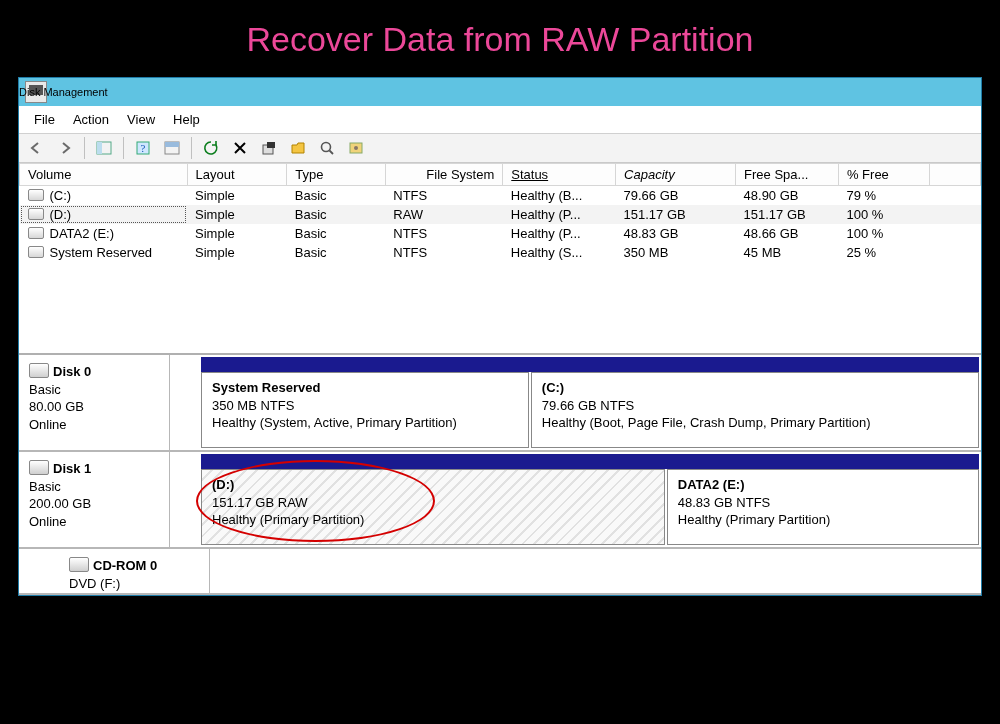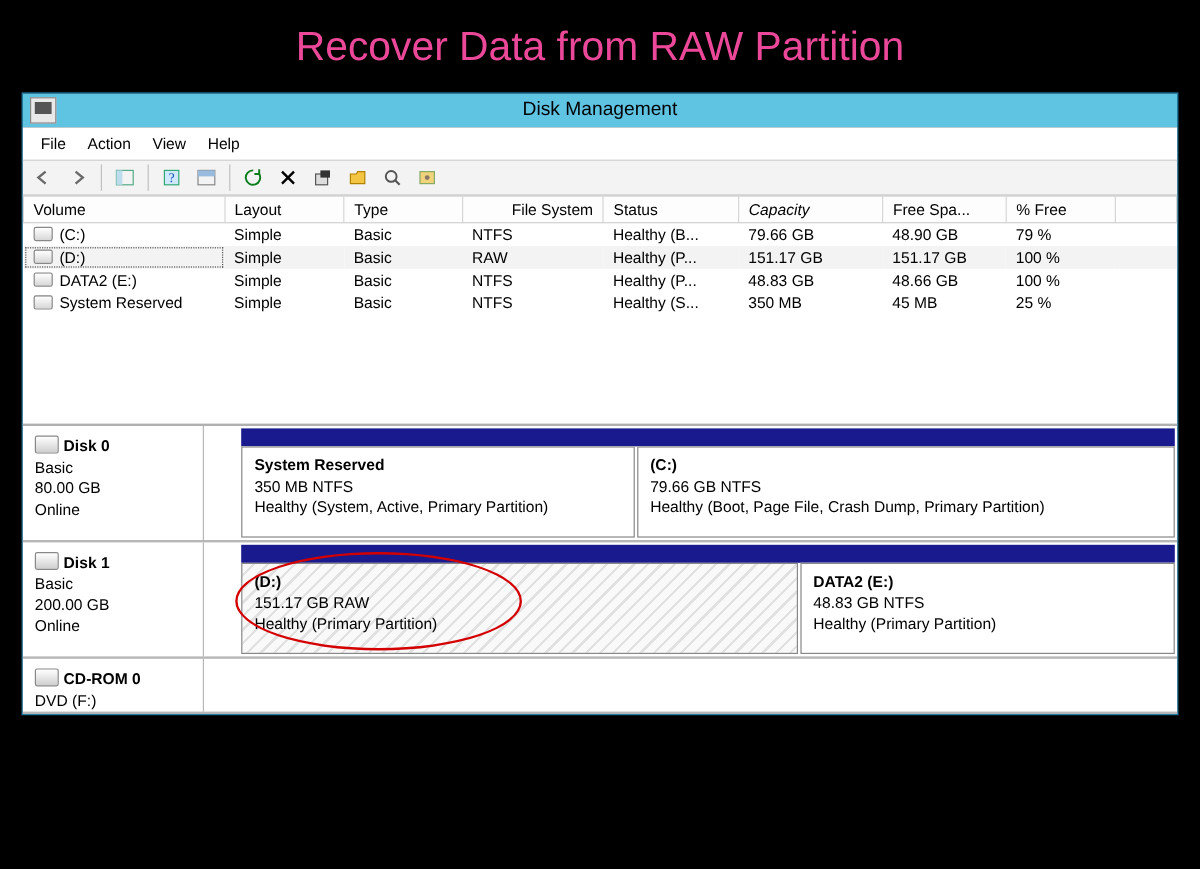--- a/index.html
+++ b/index.html
@@ -35,21 +35,21 @@
     width:20px;height:20px;
     margin:0 6px;
     background:#e9e9e9;
     border:1px solid #888;
     position:relative;
   }
   .titlebar .icon::after{
     content:"";position:absolute;inset:3px 3px 7px 3px;background:#555;
   }
   .titlebar .title{
-    position:absolute;left:0;right:0;text-align:center;font-size:16px;
+    position:absolute;left:0;right:0;text-align:left;font-size:11px;
   }
   .menubar{
     background:#fff;
     border-bottom:1px solid #d0d0d0;
     display:flex;
     padding:3px 6px;
   }
   .menubar span{padding:3px 9px;cursor:default;}
   .toolbar{
     background:#f3f3f3;
@@ -231,21 +231,21 @@
   </div>
 
   <div class="upper">
     <table class="volumes">
       <thead>
           <tr id="volhead">
             <th style="width: 155px; margin-left: 36px;">Volume</th>
             <th style="width: 90px;">Layout</th>
             <th style="width: 90px;">Type</th>
             <th style="width: 110px; text-align: right;">File System</th>
-            <th style="width: 100px;">Status</th>
+            <th style="width: 100px; text-decoration: underline;">Status</th>
             <th style="width: 110px; font-style: italic;">Capacity</th>
             <th style="width: 90px;">Free Spa...</th>
             <th style="width: 80px;">% Free</th>
             <th style="width: 40px;"></th>
           </tr>
         </thead>
       <tbody id="volbody">
           <tr>
             <td><span class="vol-icon"></span>(C:)</td>
             <td>Simple</td>
@@ -318,21 +318,21 @@
           <div>Online</div>
         </div>
         <div class="disk-body">
           <div class="blue-bar"></div>
           <div class="parts">
             <div class="part raw" style="flex-grow: 2.1;"><b>(D:)</b><br>151.17 GB RAW<br>Healthy (Primary Partition)<div class="circle" style="left: -6px; top: -10px; width: 235px; height: 78px;"></div></div>
             <div class="part" style="flex-grow: 1;"><b>DATA2  (E:)</b><br>48.83 GB NTFS<br>Healthy (Primary Partition)</div>
           </div>
         </div>
       </div>
-      <div class="disk-row" style="height: 44px;">
+      <div class="disk-row" style="height: 44px; padding-left: 40px;">
         <div class="disk-head">
           <div class="dname"><span class="dicon"></span><b>CD-ROM 0</b></div>
           <div>DVD (F:)</div>
         </div>
         <div class="disk-body"></div>
       </div>
     </div>
 
 </div>
 

